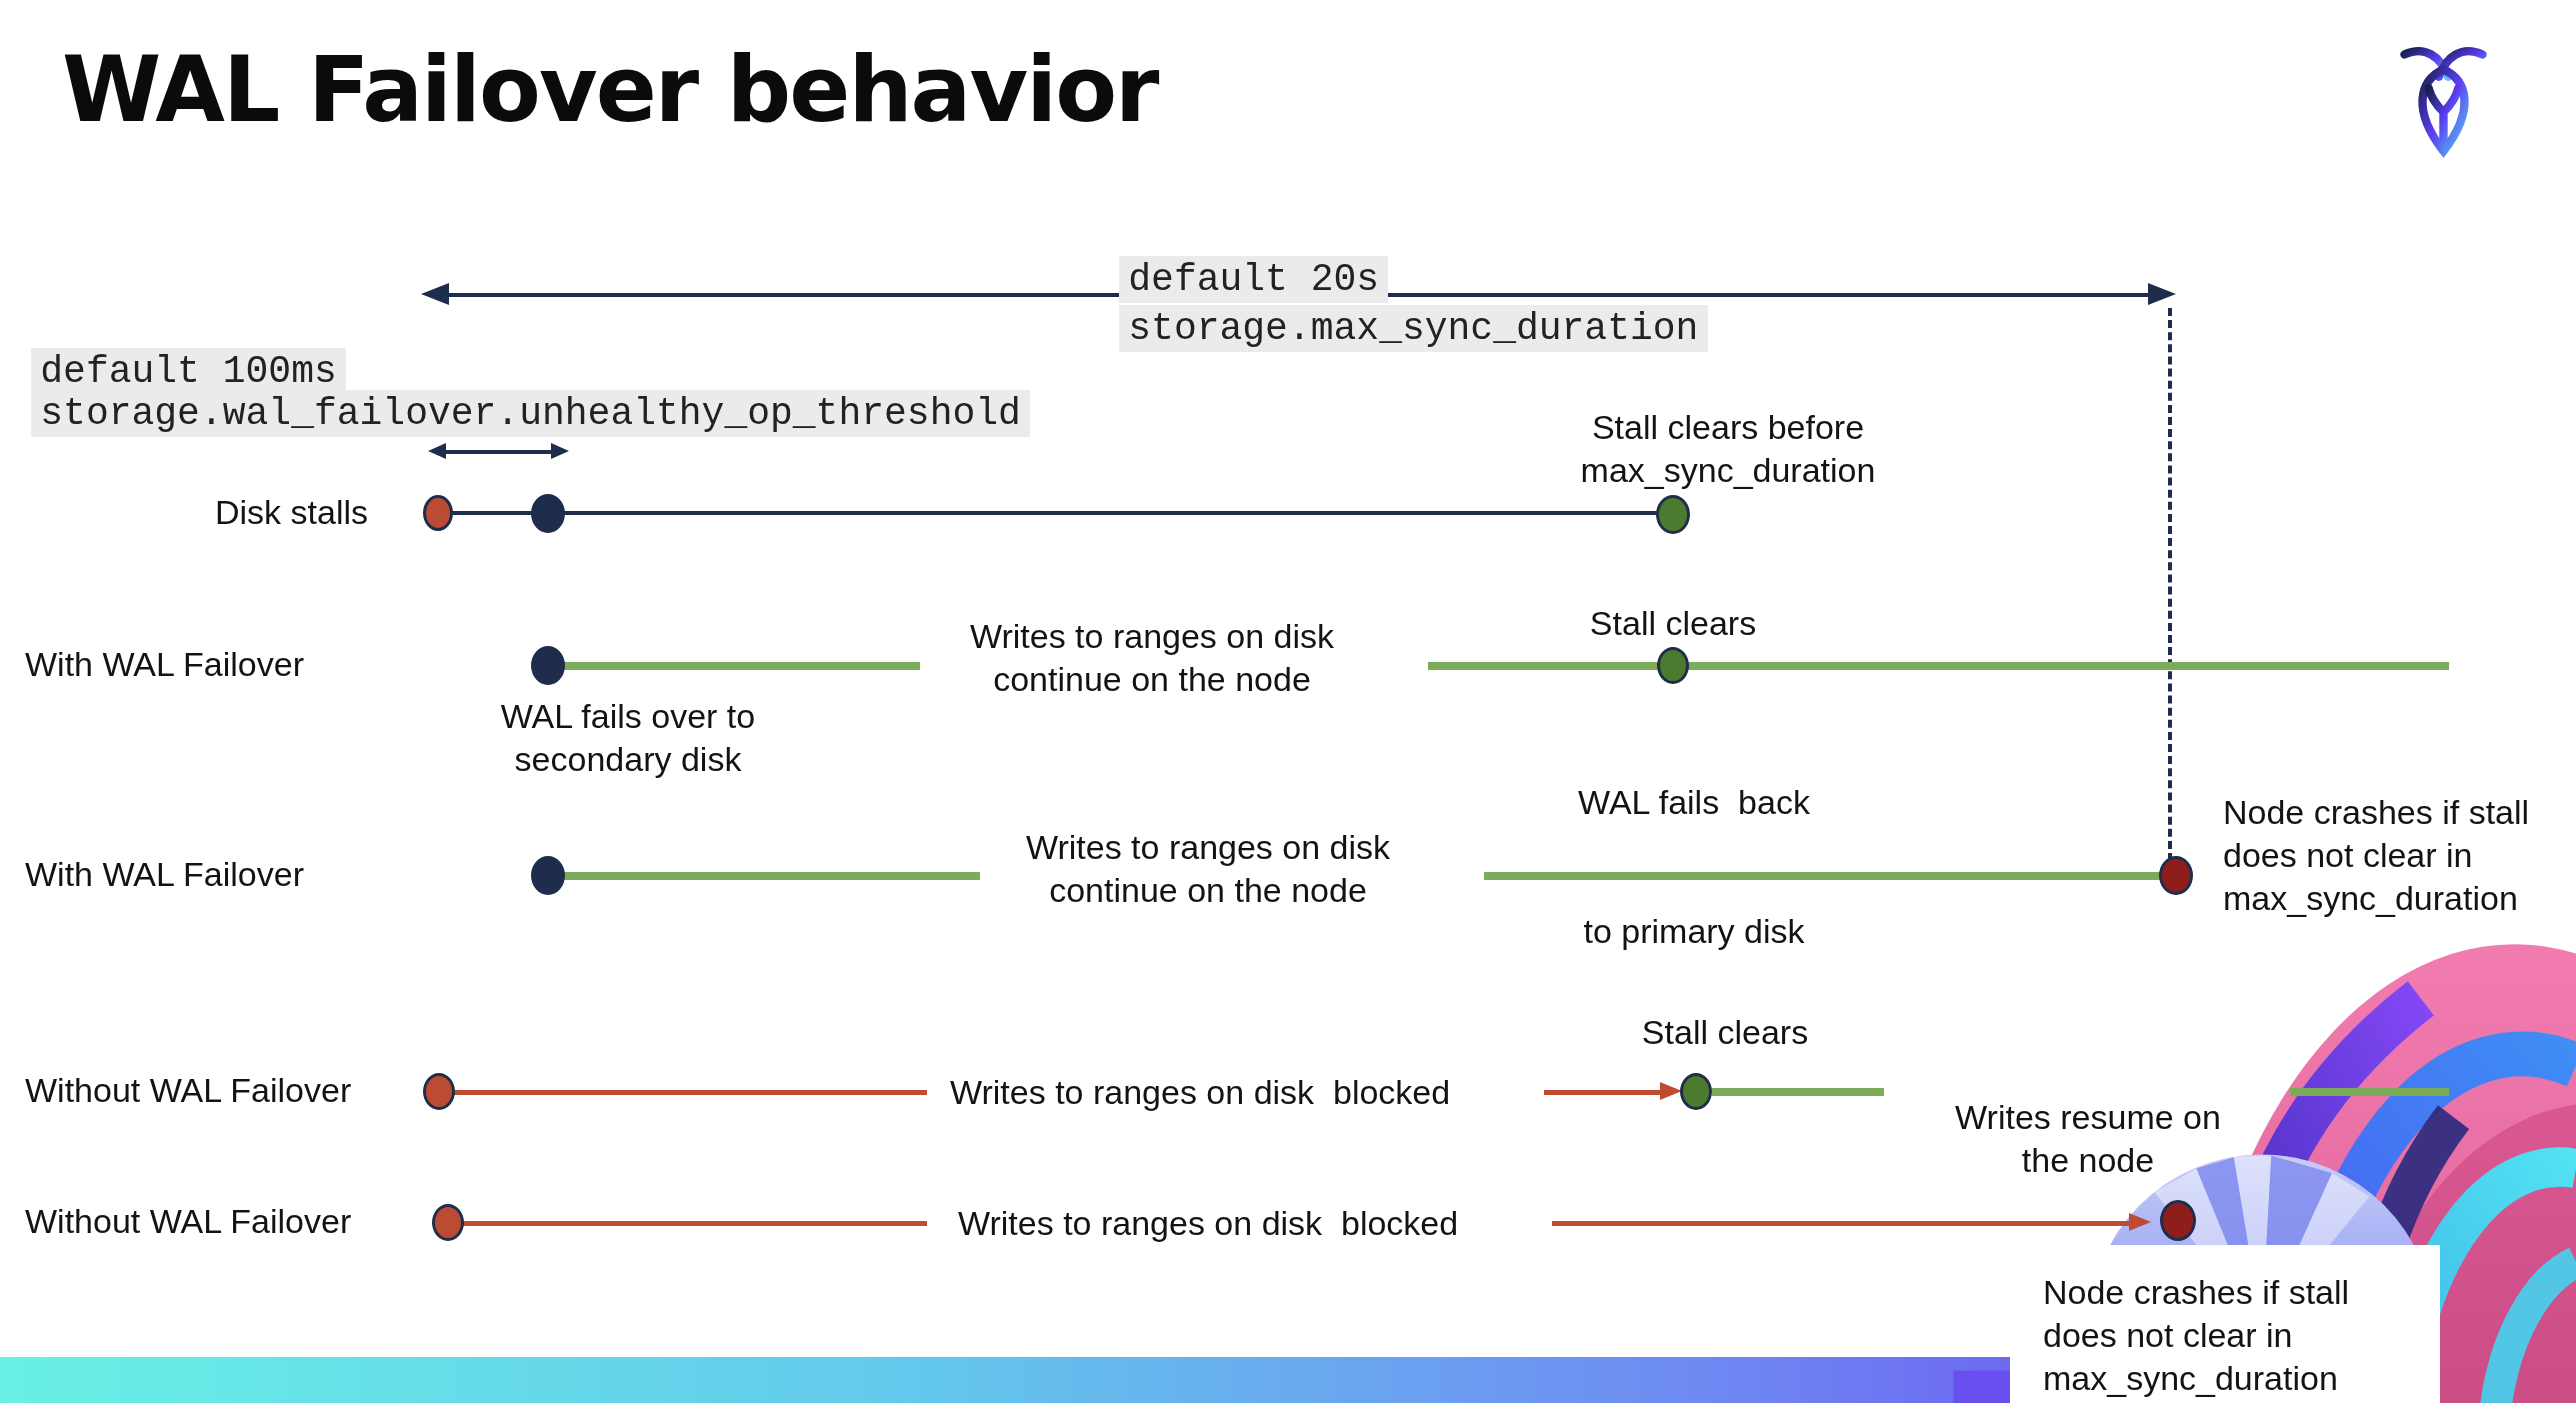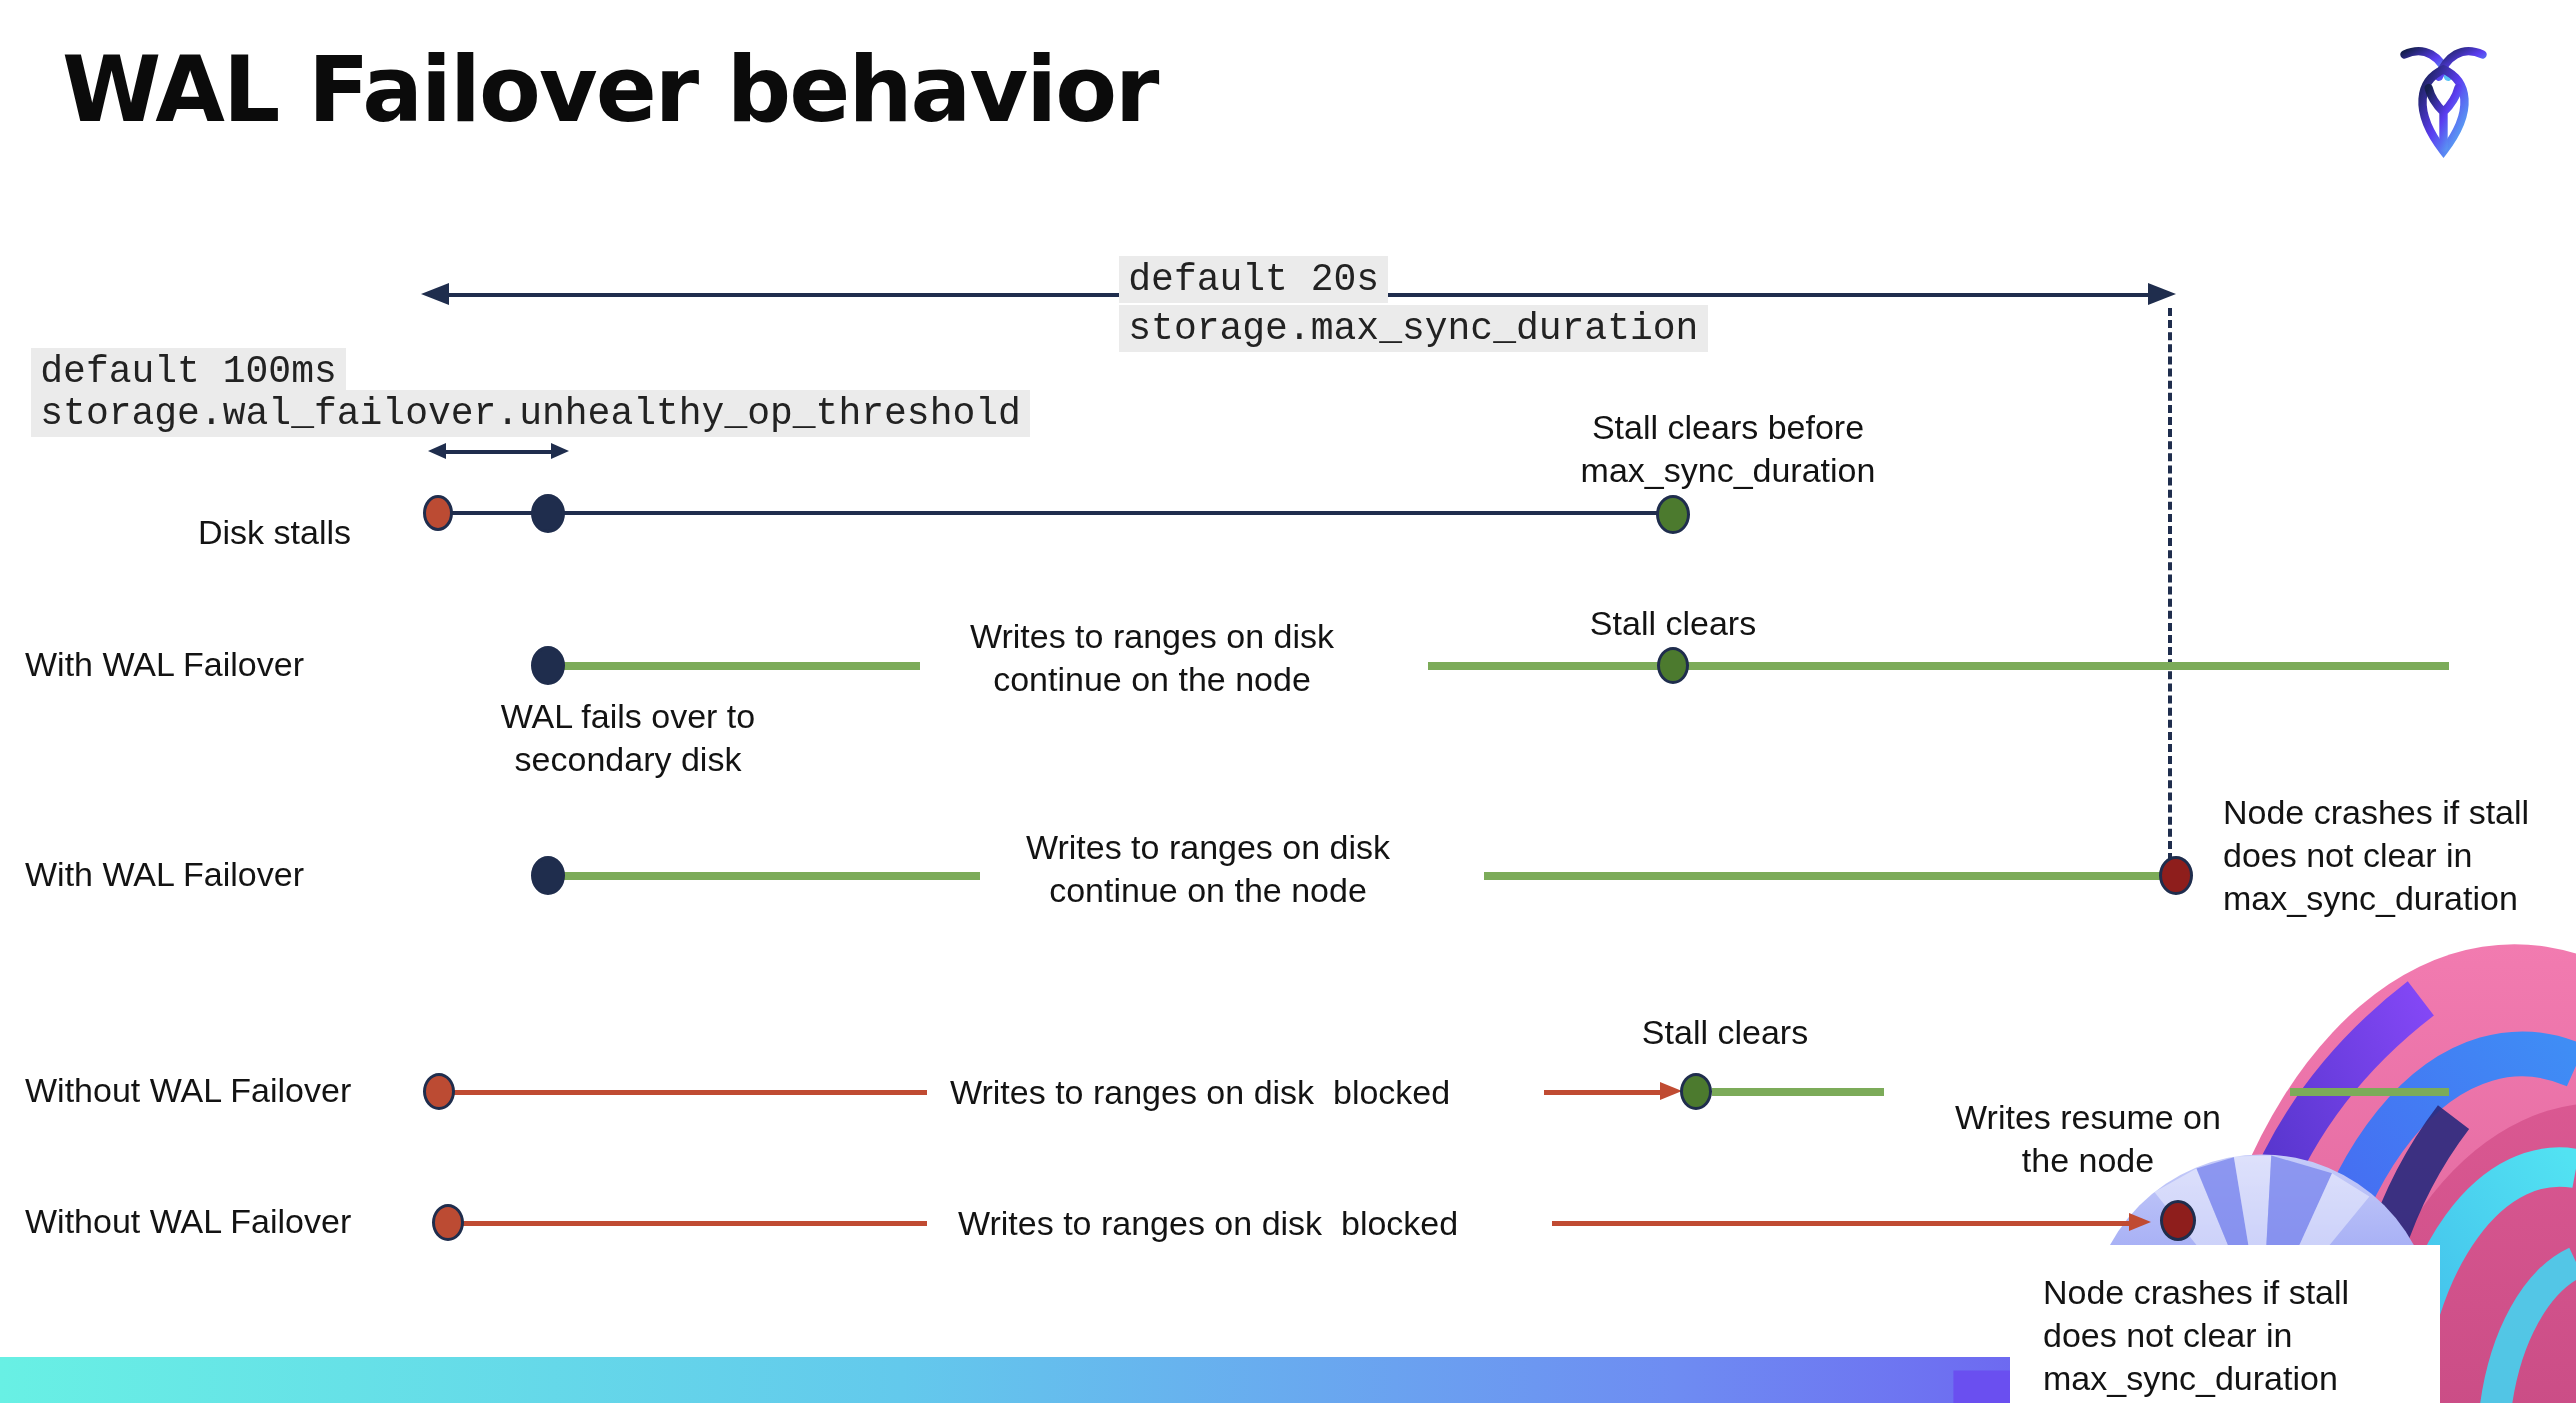--- a/index.html
+++ b/index.html
@@ -100,21 +100,21 @@
   <div class="abs cfg" style="left:1119px;top:295px;margin-top:10px;">storage.max_sync_duration</div>
 
   <div class="abs cfg" style="left:31px;top:348px;">default 100ms</div>
   <div class="abs cfg" style="left:31px;top:390px;">storage.wal_failover.unhealthy_op_threshold</div>
   <div class="hline" style="left:443px;top:450px;width:112px;height:3.7px;"></div>
   <div class="tri" style="left:428px;top:443px;border-top:8.4px solid transparent;border-bottom:8.4px solid transparent;border-right:18.7px solid #1f2d4d;"></div>
   <div class="tri" style="left:551px;top:443px;border-top:8.4px solid transparent;border-bottom:8.4px solid transparent;border-left:18.7px solid #1f2d4d;"></div>
 
   <div class="dash-v" style="left:2168px;top:308px;height:553px;"></div>
 
-  <div class="abs rowlabel" style="left:198px;top:493px;margin-top:20px;">Disk stalls</div>
+  <div class="abs rowlabel" style="left:215px;top:493px;">Disk stalls</div>
   <div class="hline" style="left:438px;top:511px;width:1235px;"></div>
   <div class="dot" style="left:423px;top:495px;width:30px;height:36px;background:#bc4b33;"></div>
   <div class="dot" style="left:531px;top:494px;width:34px;height:39px;background:#1f2d4d;border-color:#1f2d4d;"></div>
   <div class="dot" style="left:1656px;top:495px;width:34px;height:39px;background:#4c7a2e;"></div>
   <div class="abs note center" style="left:1728px;top:406px;">
     <div>Stall clears before</div>
     <div>max_sync_duration</div>
   </div>
 
   <div class="abs rowlabel" style="left:25px;top:645px;">With WAL Failover</div>
@@ -123,20 +123,24 @@
   <div class="dot" style="left:531px;top:646px;width:34px;height:39px;background:#1f2d4d;border-color:#1f2d4d;"></div>
   <div class="dot" style="left:1657px;top:647px;width:32px;height:37px;background:#4c7a2e;"></div>
   <div class="abs note center" style="left:1152px;top:615px;">
     <div>Writes to ranges on disk</div>
     <div>continue on the node</div>
   </div>
   <div class="abs note center" style="left:1673px;top:602px;">Stall clears</div>
   <div class="abs note center" style="left:628px;top:695px;">
     <div>WAL fails over to</div>
     <div>secondary disk</div>
+  </div>
+  <div class="abs note center pre" style="left:1694px;top:695px;">
+    <div>WAL fails  back</div>
+    <div>to primary disk</div>
   </div>
 
   <div class="abs rowlabel" style="left:25px;top:855px;">With WAL Failover</div>
   <div class="hline green" style="left:561px;top:872px;width:419px;"></div>
   <div class="hline green" style="left:1484px;top:872px;width:690px;"></div>
   <div class="dot" style="left:531px;top:856px;width:34px;height:39px;background:#1f2d4d;border-color:#1f2d4d;"></div>
   <div class="dot" style="left:2159px;top:856px;width:34px;height:39px;background:#8e1e1c;"></div>
   <div class="abs note center" style="left:1208px;top:826px;">
     <div>Writes to ranges on disk</div>
     <div>continue on the node</div>

